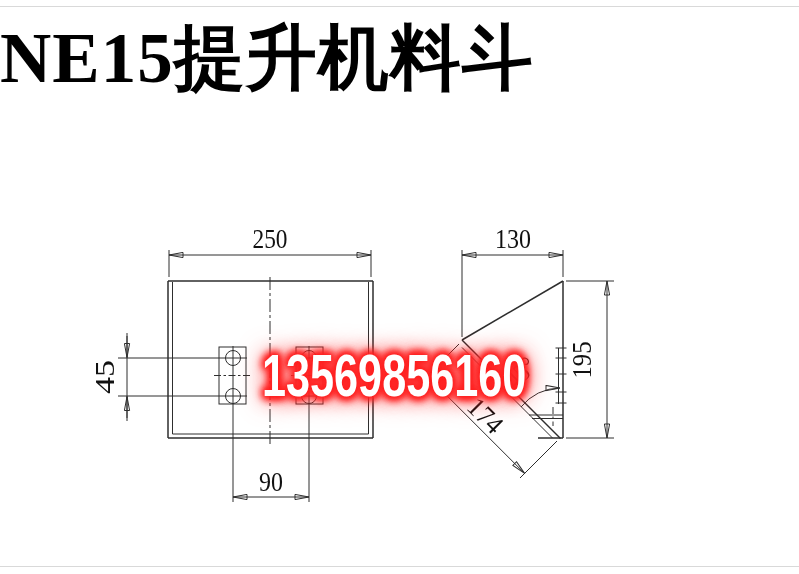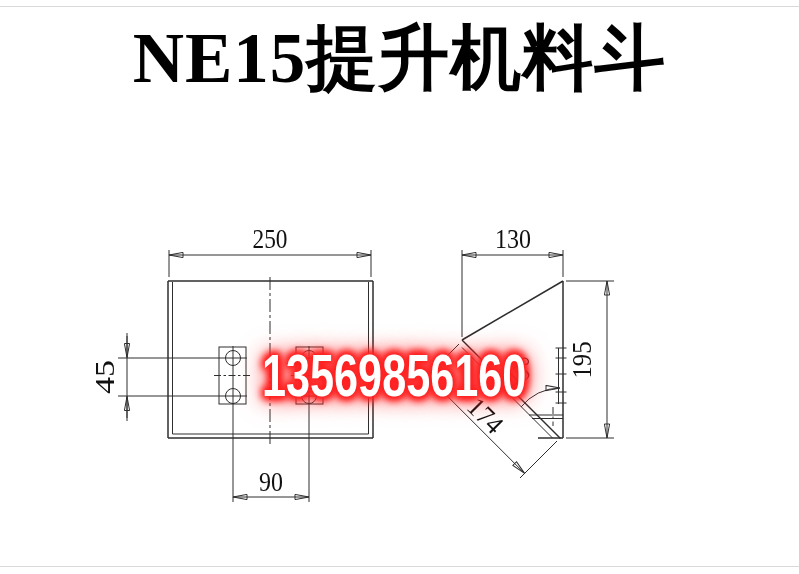--- a/index.html
+++ b/index.html
@@ -1,21 +1,21 @@
 <!DOCTYPE html>
 <html><head>
 <meta charset="utf-8">
 <style>
   html,body{margin:0;padding:0;background:#fff;}
   #page{position:relative;width:799px;height:574px;background:#ffffff;overflow:hidden;
         font-family:"Liberation Sans",sans-serif;}
   .edge-line{position:absolute;left:0;width:799px;height:1px;background:#d9d9d9;}
   #edge-top{top:6px;}
   #edge-bottom{top:566px;}
-  #title{position:absolute;top:16px;left:0;width:100%;text-align:center;
+  #title{position:absolute;top:16px;left:0;width:100%;text-align:left;
          font-family:"Liberation Serif","DejaVu Serif",serif;
          font-weight:bold;font-size:71px;line-height:1.2;color:#000;letter-spacing:1px;
          white-space:nowrap;}
   #drawing{position:absolute;left:0;top:0;}
   svg line, svg path, svg rect, svg circle{stroke:#2e2e2e;fill:none;}
   .obj{stroke-width:1.5;}
   .thin{stroke-width:1;}
   .cl{stroke-width:1;stroke-dasharray:13 3 3 3;}
   .cls{stroke-width:1;stroke-dasharray:7 2.5 2.5 2.5;}
   .dimtxt{font-family:"Liberation Serif","DejaVu Serif",serif;font-size:27px;fill:#111;stroke:none;}

